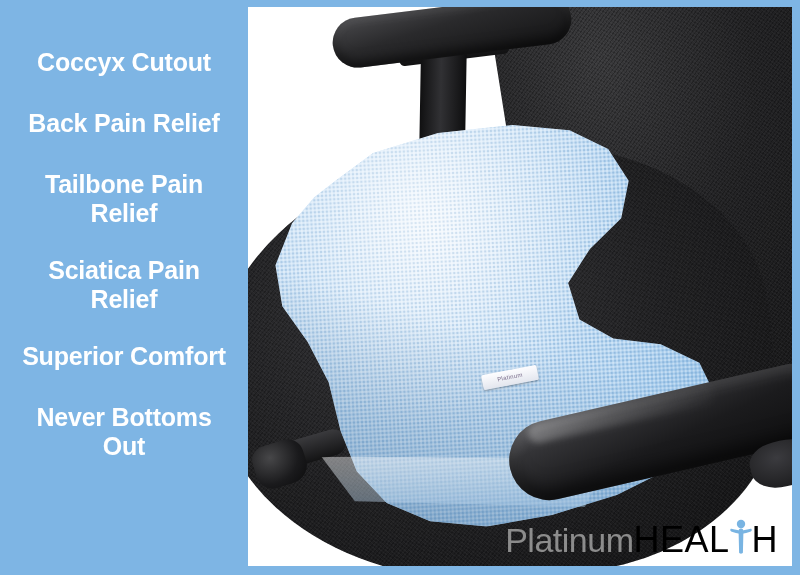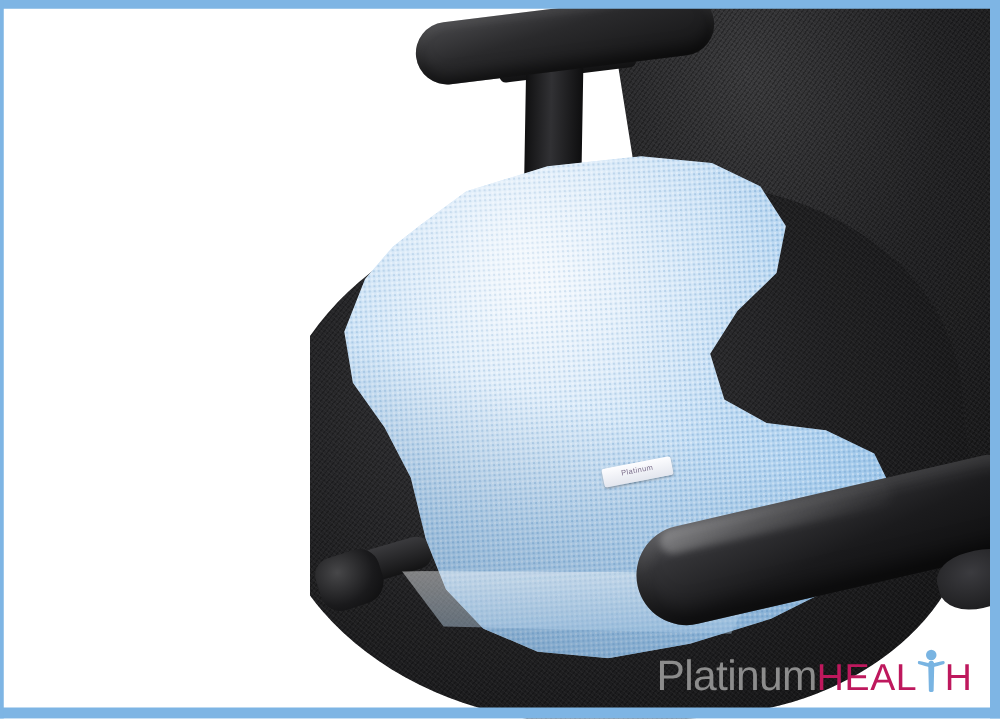--- a/index.html
+++ b/index.html
@@ -256,22 +256,22 @@
     font-weight:bold;
     white-space:nowrap;
   }
   .logo-platinum{
     font-size:34px;
     color:#8c8c8c;
     letter-spacing:-0.5px;
     font-weight:normal;
   }
   .logo-heal,.logo-h{
-    font-size:30px;
-    color:#be185d;
+    font-size:36px;
+    color:#000000;
     letter-spacing:0.5px;
     font-weight:normal;
   }
   .logo-figure{
     position:relative;
     display:inline-block;
     width:22px;height:38px;
     vertical-align:baseline;
   }
   .logo-figure svg{position:absolute;left:0;bottom:-4px;}
@@ -303,20 +303,28 @@
       <div class="cushion-gusset"></div>
     </div>
 
     <div class="care-label">Platinum</div>
 
     <div class="armrest-front"></div>
     <div class="armrest-front-hi"></div>
     <div class="armrest-front-joint"></div>
   </div>
 
+  <div class="benefits-panel">
+    <div class="benefit">Coccyx Cutout</div>
+    <div class="benefit">Back Pain Relief</div>
+    <div class="benefit two-line">Tailbone Pain Relief</div>
+    <div class="benefit two-line">Sciatica Pain Relief</div>
+    <div class="benefit">Superior Comfort</div>
+    <div class="benefit two-line">Never Bottoms Out</div>
+  </div>
 
   <div class="logo">
     <span class="logo-platinum">Platinum</span>
     <span class="logo-heal">HEAL</span>
     <span class="logo-figure">
       <svg width="22" height="38" viewBox="0 0 22 38" aria-hidden="true">
         <circle cx="11" cy="6" r="4.2" fill="#79b4e2"></circle>
         <path d="M11 10.5 C13 10.5 13.6 12.2 13.4 14.2 L12.9 34.5 C12.9 36 9.1 36 9.1 34.5 L8.6 14.2 C8.4 12.2 9 10.5 11 10.5 Z" fill="#79b4e2"></path>
         <path d="M11.2 13 C14 12.2 18 11.2 20.6 10.8 C22 10.6 22.2 13 20.8 13.4 C18.2 14.2 14 15.4 11.4 16 Z" fill="#79b4e2"></path>
         <path d="M10.8 13 C8 12.2 4 11.2 1.4 10.8 C0 10.6 -0.2 13 1.2 13.4 C3.8 14.2 8 15.4 10.6 16 Z" fill="#79b4e2"></path>

